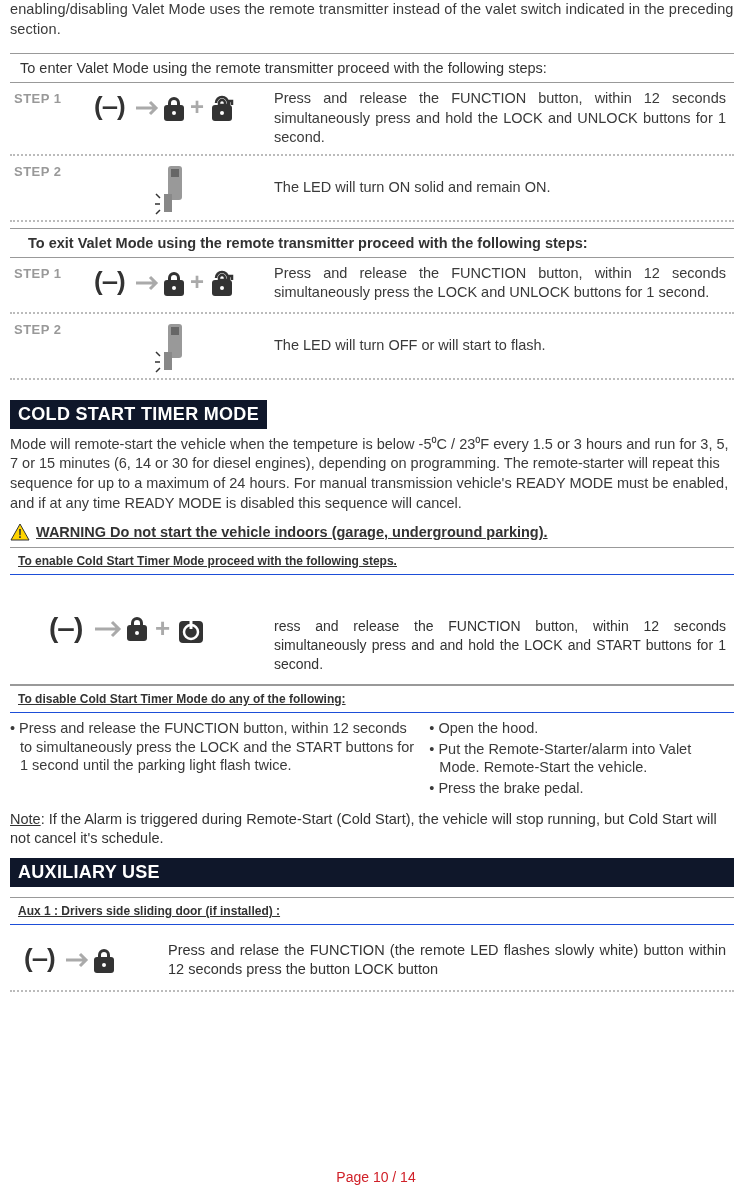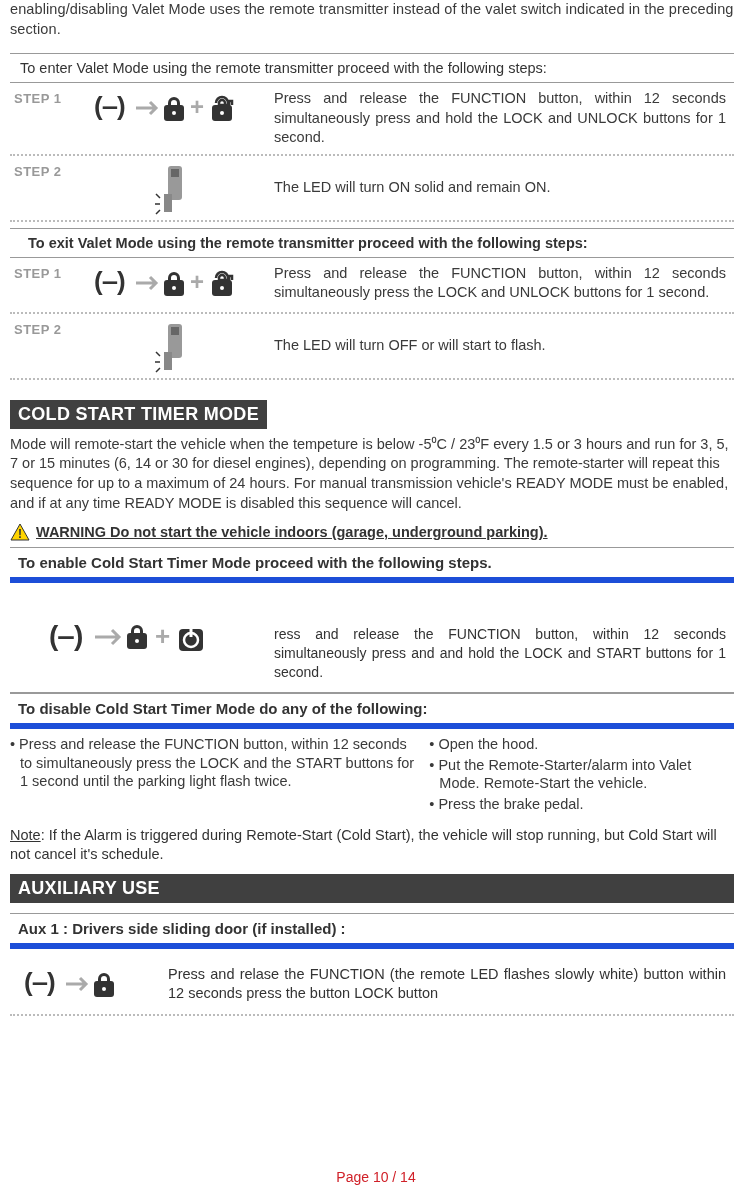--- a/index.html
+++ b/index.html
@@ -55,21 +55,21 @@
   }
   .step-text {
     flex: 1;
     font-size: 14.5px;
     line-height: 1.35;
     color: #3a3a3a;
     text-align: justify;
     padding-right: 4px;
   }
   .red-bar {
-    background: #404040;
+    background: #0f172a;
     color: #fff;
     font-weight: bold;
     padding: 4px 8px;
     font-size: 18px;
     letter-spacing: 0.3px;
     display: inline-block;
     margin-top: 14px;
   }
   .red-bar.full { display: block; width: 100%; }
   .body-text {
@@ -89,24 +89,25 @@
     display: inline-block;
   }
   .warn-text {
     font-weight: bold;
     text-decoration: underline;
     font-size: 14.5px;
     color: #333;
   }
   .sub-header {
     font-weight: bold;
-    font-size: 15px;
+    font-size: 12px;
     padding: 6px 8px;
     border-top: 1px solid #999;
-    border-bottom: 6px solid #1d4ed8;
+    border-bottom: 1px solid #1d4ed8;
+    text-decoration: underline;
   }
   .enable-row {
     display: flex;
     padding: 10px 4px;
     border-bottom: 1px solid #999;
     align-items: center;
   }
   .enable-icon { width: 260px; flex-shrink:0; display:flex; justify-content:center; }
   .enable-text { flex:1; font-size:14px; line-height:1.35; text-align: justify; padding-right: 4px; margin-top: 32px;}
   .disable-cols {

